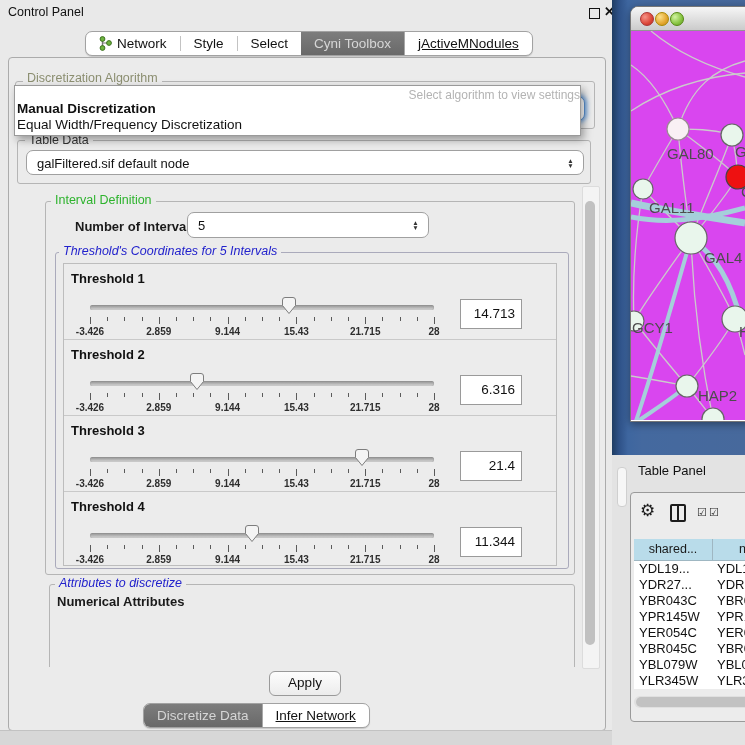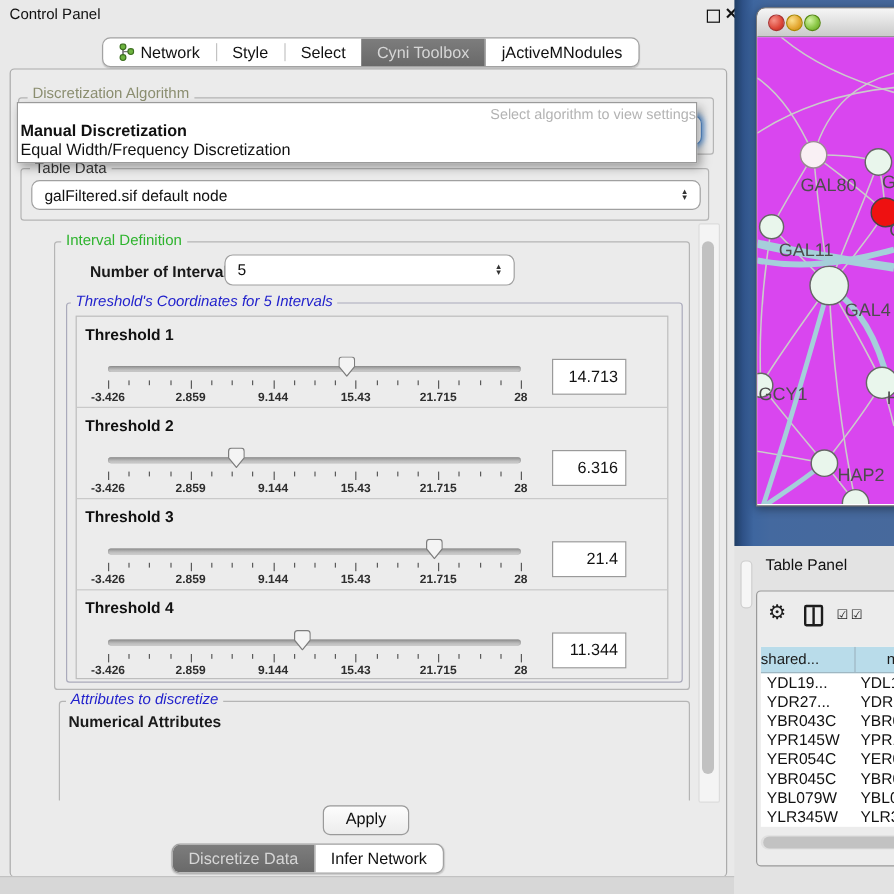--- a/index.html
+++ b/index.html
@@ -9,21 +9,21 @@
   #left{position:absolute;left:0;top:0;width:612px;height:745px;padding-left:32px;}
   #titlebar{position:absolute;left:0;top:0;width:612px;height:24px;}
   #win-title{position:absolute;left:8px;top:5px;font-size:12.5px;color:#111;}
   #float-btn{position:absolute;left:589px;top:8px;width:9px;height:9px;border:1.6px solid #111;}
   #close-btn{position:absolute;left:604px;top:4px;font-size:13px;font-weight:bold;color:#111;}
   .tabstrip{position:absolute;display:flex;align-items:stretch;background:#fff;
             border:1px solid #a2a2a2;border-radius:7px;overflow:hidden;height:23px;
             box-shadow:0 1px 1px rgba(0,0,0,.15);}
   .tab{display:flex;align-items:center;padding:0 13px;font-size:13.5px;color:#111;white-space:nowrap;}
   .tab.active{background:linear-gradient(#7d7d7d,#696969);color:#d6d6d6;}
-  .tab.bordered{border-left:1px solid #a8a8a8;}
+  .tab.bordered{border-left:1px solid #a8a8a8;text-decoration:underline;}
   .tdiv{width:1px;background:#c3c3c3;margin:4px 0;}
   #top-tabs{left:85px;top:31px;}
   #bottom-tabs{left:143px;top:703px;}
   #panel{position:absolute;left:8px;top:57px;width:596px;height:672px;background:#ebebeb;
          border:1px solid #ababab;border-radius:4px;}
   .groupbox{position:absolute;border:1px solid #b5b5b5;border-radius:3px;}
   .gtitle{position:absolute;font-size:12.5px;background:#ebebeb;padding:0 4px;white-space:nowrap;z-index:2;}
   .green{color:#2db32d;} .blue{color:#2222cc;font-style:italic;} .muted{color:#8b8e70;} .dark{color:#333;}
   .combo{position:absolute;background:#fff;border:1px solid #a0a0a0;border-radius:7px;
          font-size:13px;color:#111;}
@@ -90,21 +90,21 @@
   #tp-box{position:absolute;left:18px;top:37px;width:130px;height:228px;background:#ececec;
           border:1px solid #9a9a9a;border-radius:4px;}
   #gear{position:absolute;left:9px;top:9px;font-size:17px;color:#1c1c1c;line-height:17px;}
   #splitcols{position:absolute;left:39px;top:11px;width:12px;height:14px;border:2px solid #1c1c1c;border-radius:2px;}
   #splitcols::after{content:"";position:absolute;left:4.5px;top:0;width:2px;height:14px;background:#1c1c1c;}
   .chk{position:absolute;top:13px;font-size:11px;color:#222;}
   #chk1{left:66px;} #chk2{left:78px;}
   #tp-table{position:absolute;left:3px;top:46px;width:126px;height:150px;background:#fff;overflow:hidden;}
   #tp-head{display:flex;height:21px;background:#b9dcea;border-bottom:1px solid #9fb7c2;}
   #tp-head .hc{font-size:12.5px;color:#1a1a1a;line-height:21px;}
-  #tp-head .hc1{width:78px;border-right:1px solid #9fb7c2;}
+  #tp-head .hc1{width:78px;text-align:center;border-right:1px solid #9fb7c2;}
   #tp-head .hc2{flex:1;padding-left:26px;}
   .trow{display:flex;height:16px;font-size:13px;color:#111;line-height:16px;white-space:nowrap;}
   .tc0{width:78px;padding-left:5px;box-sizing:border-box;}
   .tc1{padding-left:5px;}
   #tp-hsb{position:absolute;left:3px;top:203px;width:126px;height:12px;background:#e0e0e0;border-radius:6px;}
   #tp-hsb .hthumb{position:absolute;left:2px;top:1px;width:118px;height:10px;background:#c2c2c2;border-radius:5px;}
   svg text{font-family:"Liberation Sans",sans-serif;}
 </style>
 </head>
 <body>

